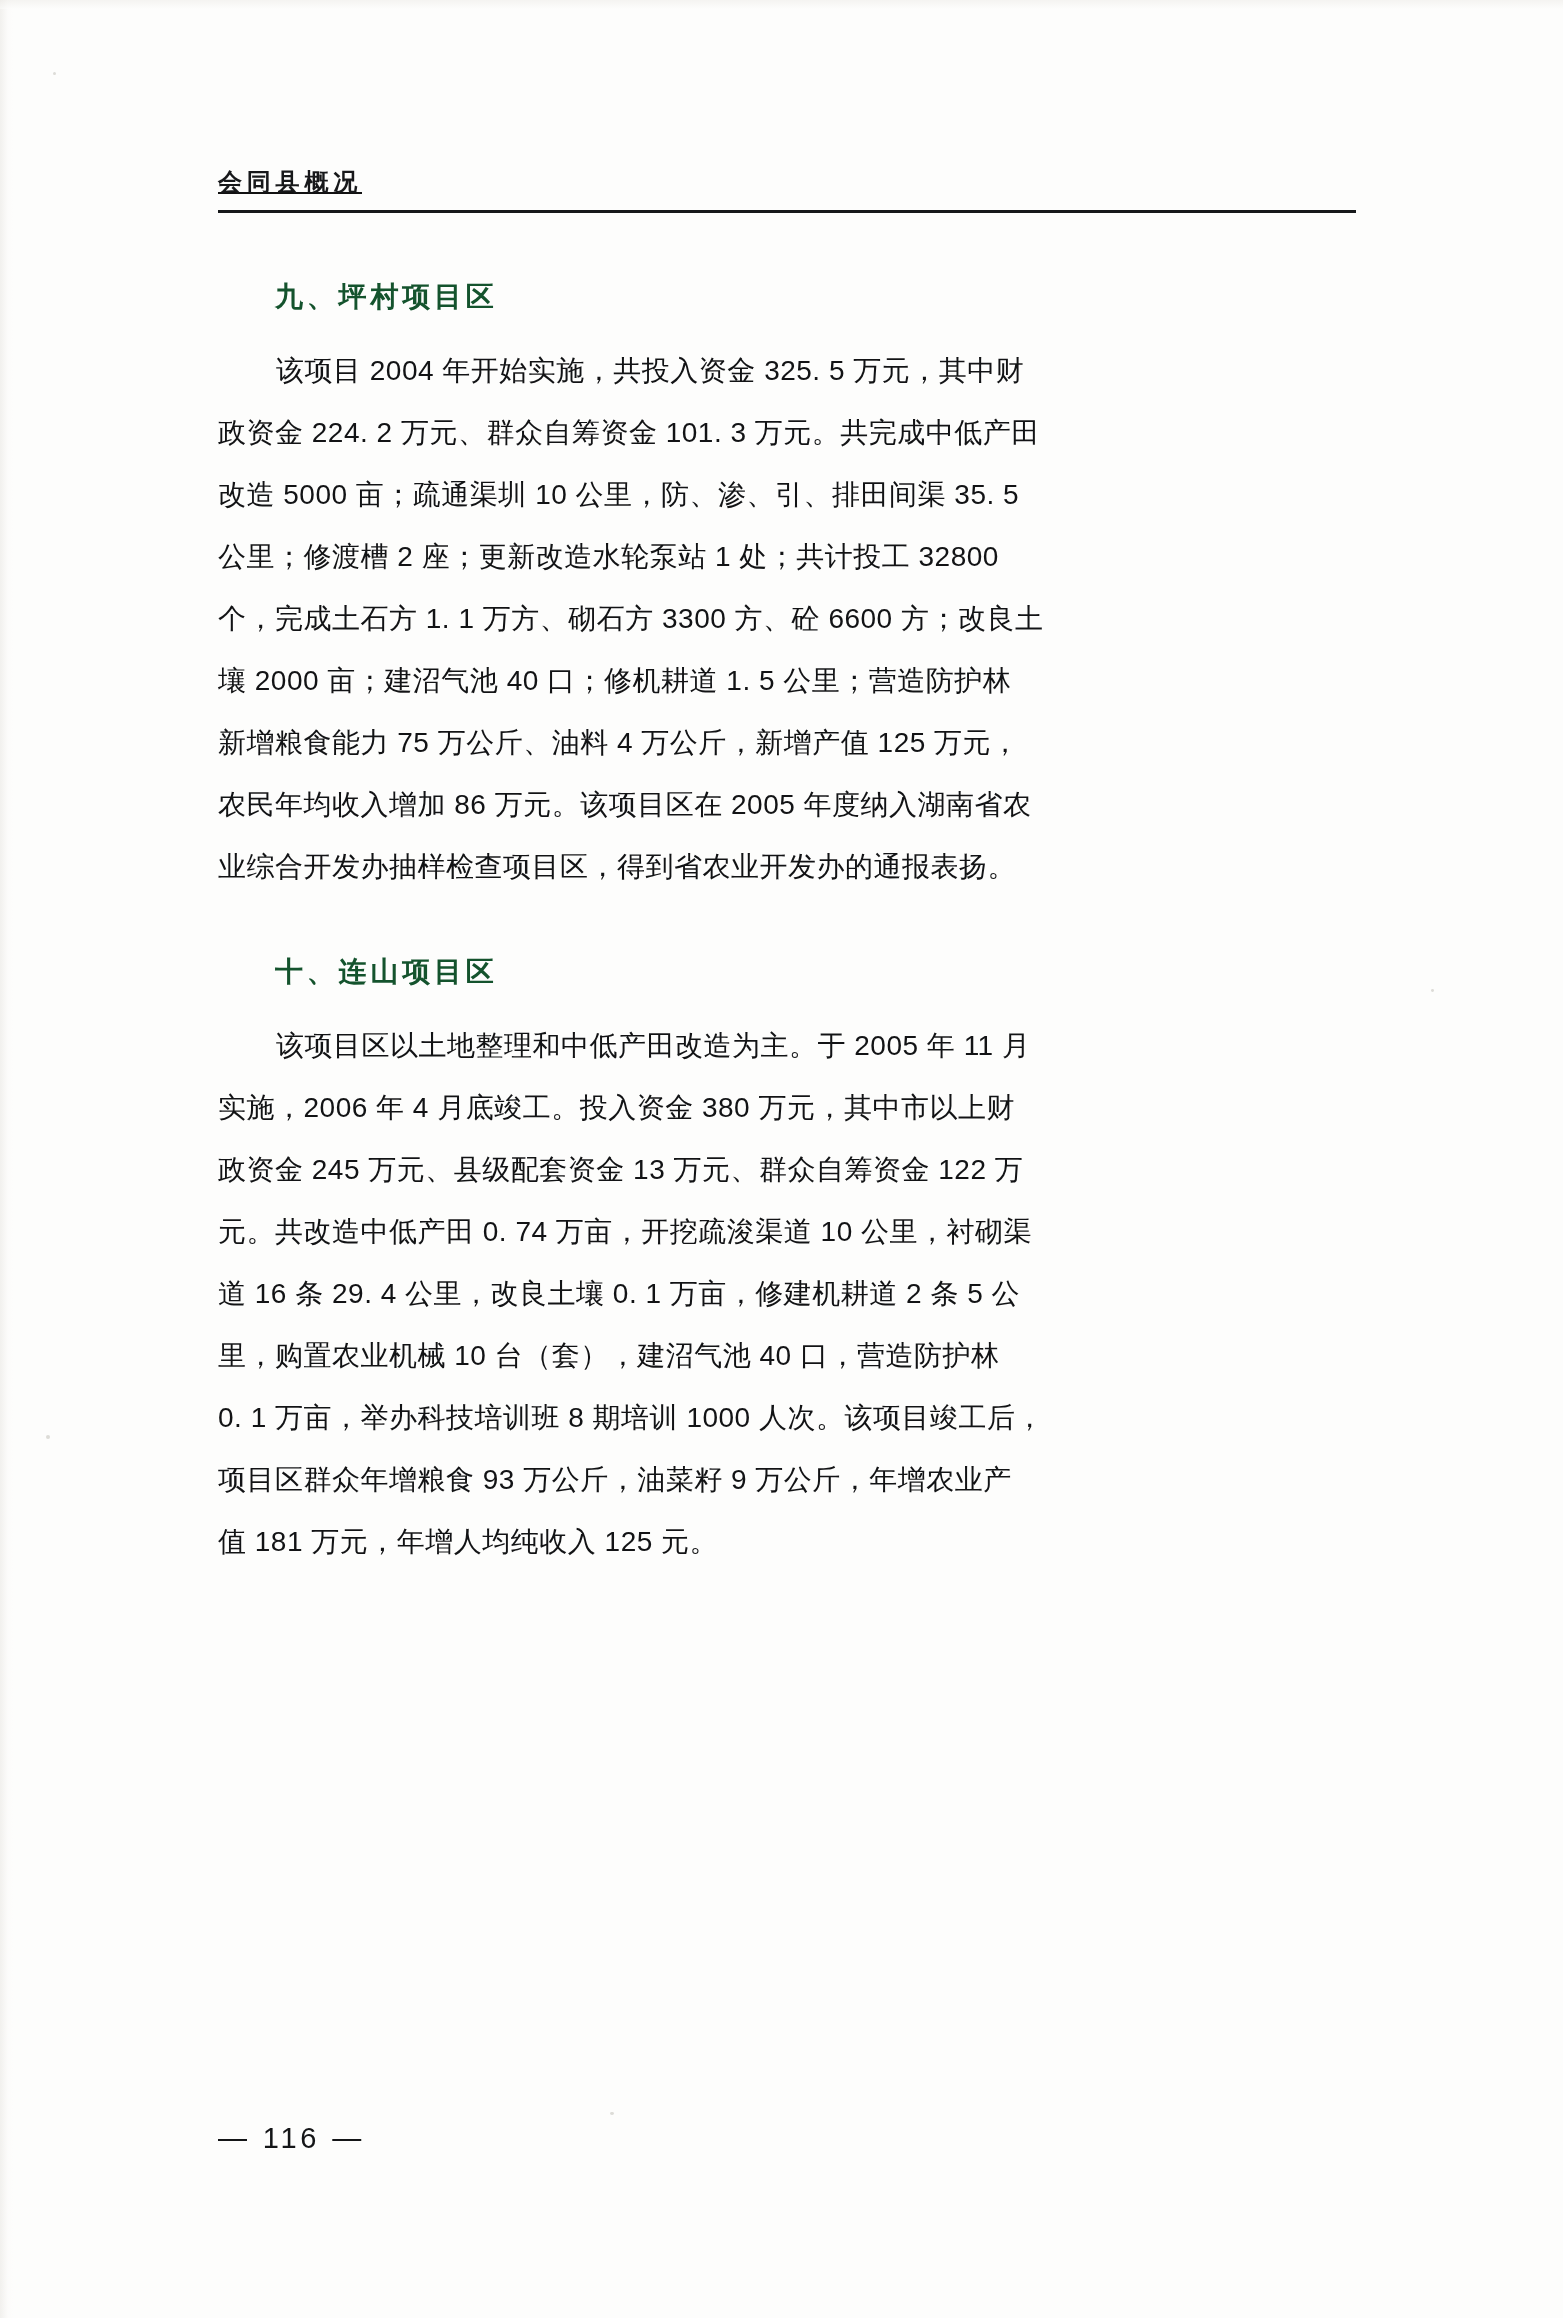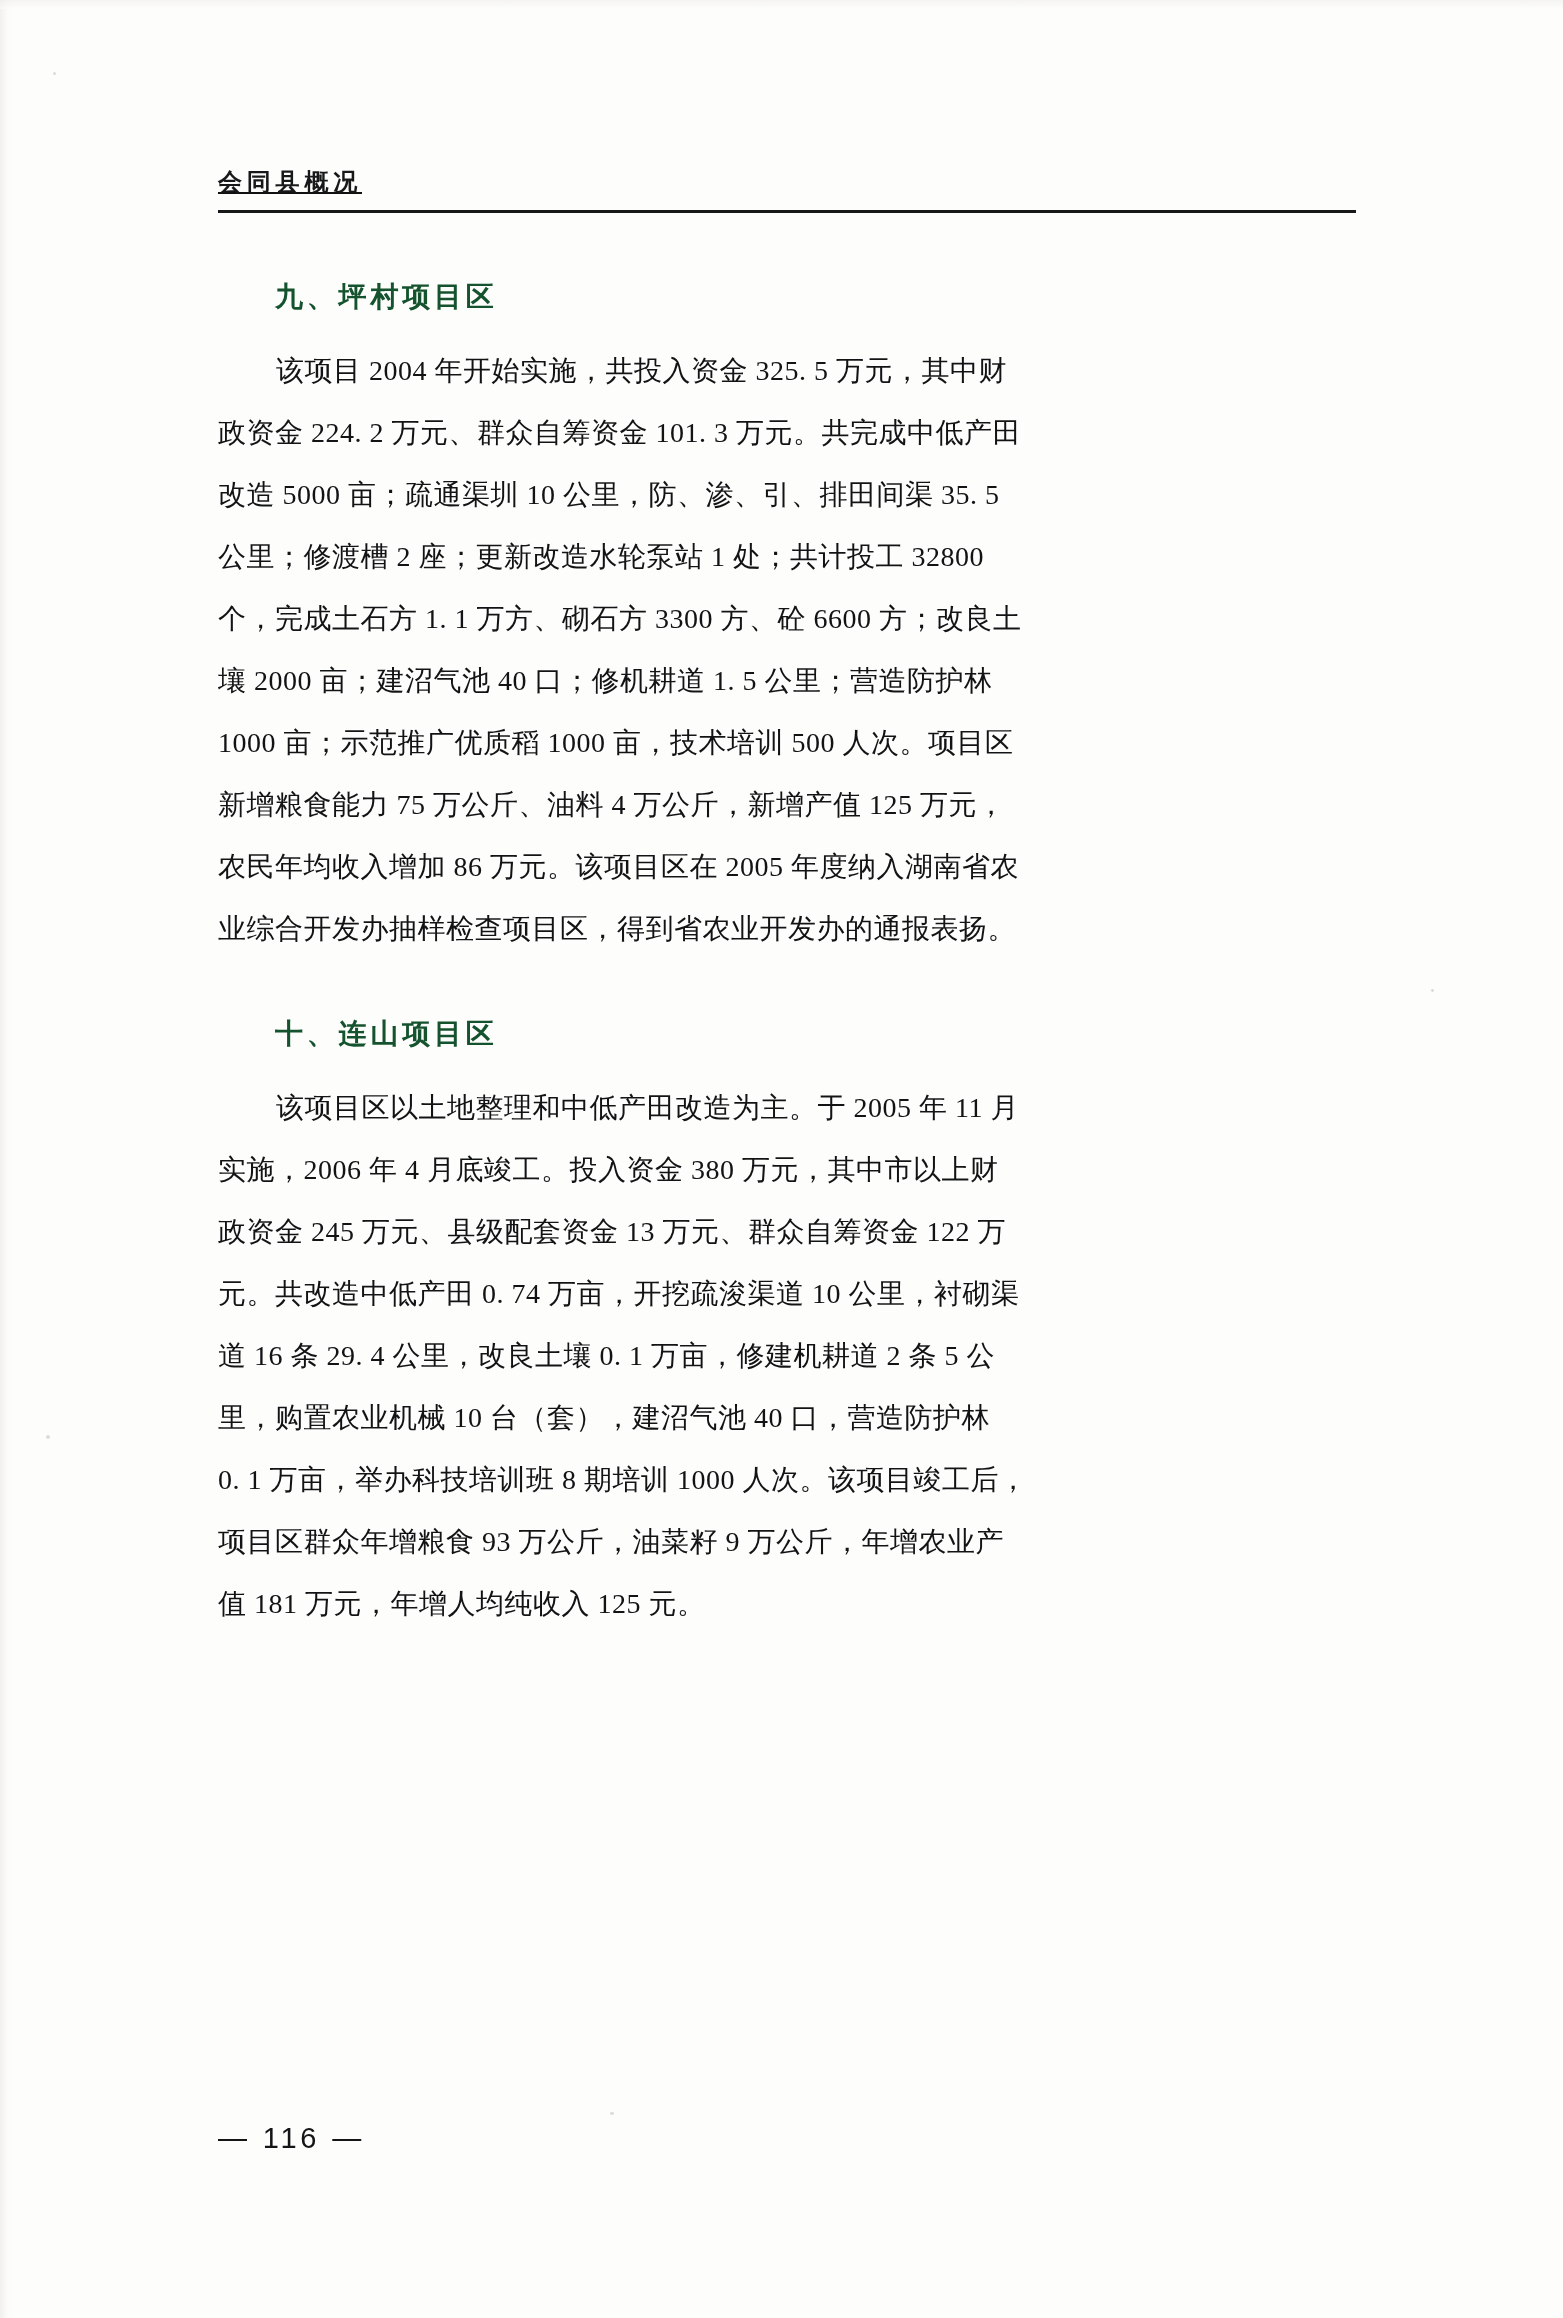--- a/index.html
+++ b/index.html
@@ -81,21 +81,21 @@
     line-height: 1;
     padding-left: 57px;
     white-space: nowrap;
   }
 
   .para {
     margin-top: 29px;
   }
 
   .para .pline {
-    font-family: Liberation Serif, serif;
+    font-family: Liberation Sans, sans-serif;
     font-size: 28px;
     line-height: 62px;
     letter-spacing: 0.5px;
     color: #121315;
     white-space: nowrap;
   }
   .para .pline.indent {
     padding-left: 58px;
   }
 
@@ -136,21 +136,20 @@
   <div class="column">
 
     <div class="section-heading">九、坪村项目区</div>
     <div class="para">
       <div class="pline indent">该项目 2004 年开始实施，共投入资金 325. 5 万元，其中财</div>
       <div class="pline">政资金 224. 2 万元、群众自筹资金 101. 3 万元。共完成中低产田</div>
       <div class="pline">改造 5000 亩；疏通渠圳 10 公里，防、渗、引、排田间渠 35. 5</div>
       <div class="pline">公里；修渡槽 2 座；更新改造水轮泵站 1 处；共计投工 32800</div>
       <div class="pline">个，完成土石方 1. 1 万方、砌石方 3300 方、砼 6600 方；改良土</div>
       <div class="pline">壤 2000 亩；建沼气池 40 口；修机耕道 1. 5 公里；营造防护林</div>
-      <div class="pline">1000 亩；示范推广优质稻 1000 亩，技术培训 500 人次。项目区</div>
       <div class="pline">新增粮食能力 75 万公斤、油料 4 万公斤，新增产值 125 万元，</div>
       <div class="pline">农民年均收入增加 86 万元。该项目区在 2005 年度纳入湖南省农</div>
       <div class="pline">业综合开发办抽样检查项目区，得到省农业开发办的通报表扬。</div>
     </div>
 
     <div class="gap-between-sections"></div>
 
     <div class="section-heading">十、连山项目区</div>
     <div class="para">
       <div class="pline indent">该项目区以土地整理和中低产田改造为主。于 2005 年 11 月</div>

